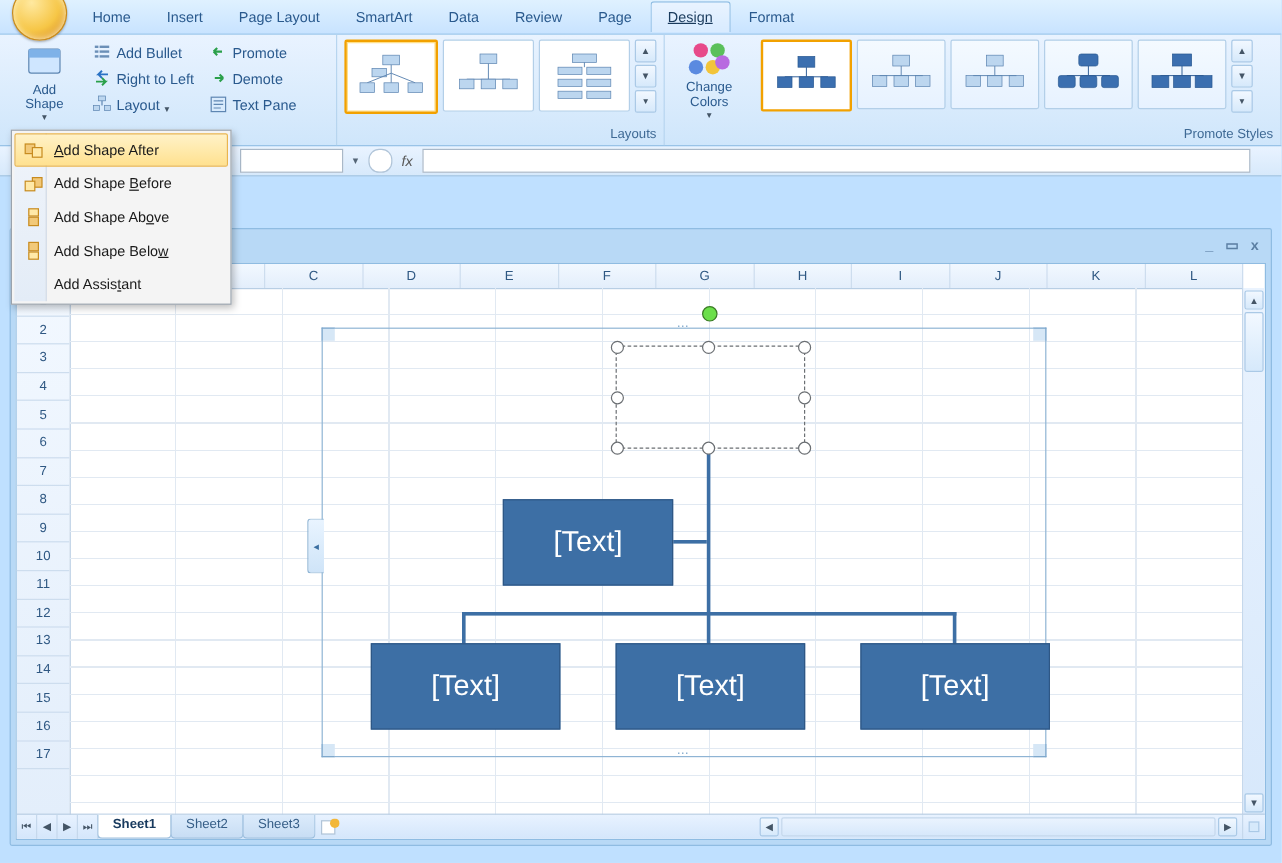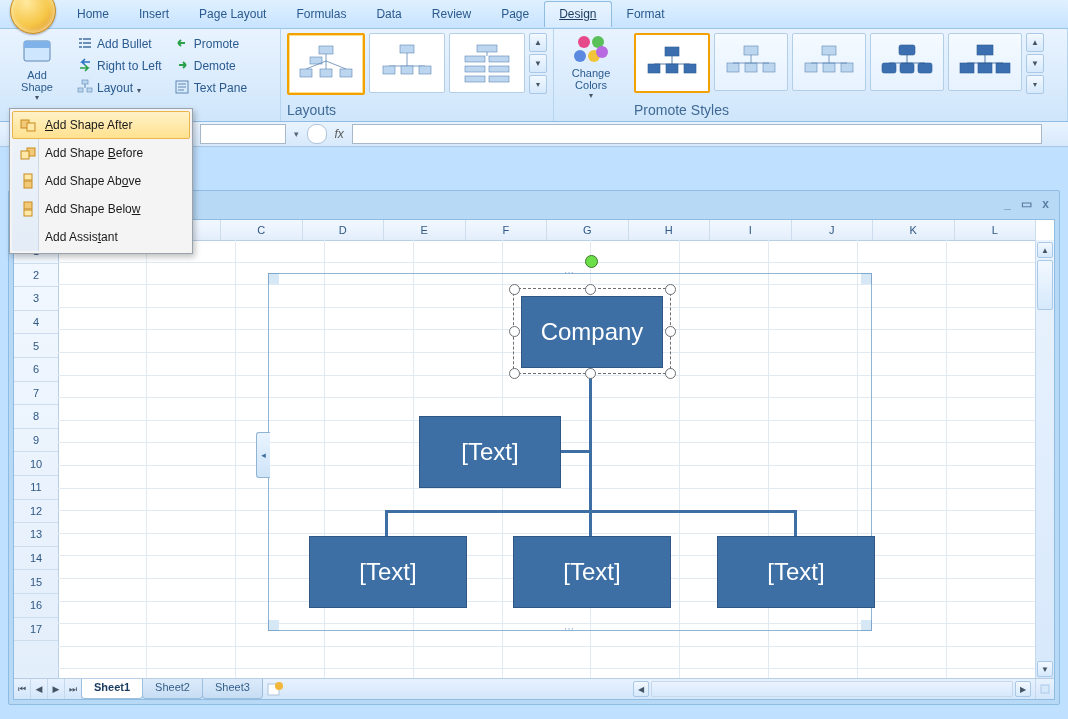--- a/index.html
+++ b/index.html
@@ -12,21 +12,21 @@
   border:1px solid #c78b1f; position:absolute; left:10px; top:-12px; box-shadow:inset 0 0 6px #fff6d0, 0 1px 2px rgba(0,0,0,.3); z-index:40; }
 .tab { padding:5px 14px 6px; color:#2a5a8e; cursor:default; border:1px solid transparent; border-bottom:none; border-radius:3px 3px 0 0; }
 .tab.active-ctx { background:linear-gradient(#e9f3ff,#d8ebff); border-color:#8fbce2; color:#1a3b5d;text-decoration:underline; }
 .menubar .tab:first-of-type { margin-left:50px; }
 
 
 .ribbon { height:92px; background:linear-gradient(#e9f3ff,#cfe6fb); border-bottom:1px solid #8fbce2;
   display:flex; align-items:stretch; }
 .rgroup { border-right:1px solid #b7d5ef; padding:4px 6px 2px; display:flex; flex-direction:column; position:relative; }
 .rgroup .body { flex:1; display:flex; align-items:flex-start; gap:6px; }
-.rgroup .label { text-align:left; font-size:14px; color:#3f6a95; padding:1px 0 1px; }
+.rgroup .label { text-align:right; font-size:11px; color:#3f6a95; padding:1px 0 1px; }
 
 .bigbtn { display:flex; flex-direction:column; align-items:center; justify-content:center; gap:2px;
   padding:2px 6px; border:1px solid transparent; border-radius:3px; min-width:48px; }
 .bigbtn .ico { width:32px; height:32px; }
 .bigbtn .cap { font-size:11px; color:#2a5a8e; text-align:center; line-height:1.05; }
 
 .smallrow { display:flex; align-items:flex-end; gap:4px; padding:1px 2px; color:#2a5a8e;
   border:1px solid transparent; border-radius:2px; }
 .smallrow .ico { width:16px; height:16px; display:flex; align-items:center; justify-content:center; }
 .col { display:flex; flex-direction:column; gap:2px; }
@@ -156,21 +156,21 @@
 </style>
 </head>
 <body>
 
 <div class="office-btn"></div>
 
 <div class="menubar">
   <div class="tab">Home</div>
   <div class="tab">Insert</div>
   <div class="tab">Page Layout</div>
-  <div class="tab">Formulas</div>
+  <div class="tab">SmartArt</div>
   <div class="tab">Data</div>
   <div class="tab">Review</div>
   <div class="tab">Page</div>
   <div class="tab active-ctx">Design</div>
   <div class="tab">Format</div>
 </div>
 
 <div class="ribbon">
 
   <div class="rgroup" style="min-width:268px">
@@ -508,21 +508,20 @@
         <div class="rot" style="left:316px; top:-19px"></div>
         <div class="sel-frame" style="left:244px; top:14px; width:156px; height:84px"></div>
         <div class="sel-dot" style="left:240px; top:10px"></div>
         <div class="sel-dot" style="left:316px; top:10px"></div>
         <div class="sel-dot" style="left:396px; top:10px"></div>
         <div class="sel-dot" style="left:240px; top:52px"></div>
         <div class="sel-dot" style="left:396px; top:52px"></div>
         <div class="sel-dot" style="left:240px; top:94px"></div>
         <div class="sel-dot" style="left:316px; top:94px"></div>
         <div class="sel-dot" style="left:396px; top:94px"></div>
-        <div class="node" style="left:252px; top:22px; width:140px; height:70px">Company</div>
 
         <div class="node assist" style="left:150px; top:142px; width:140px; height:70px">[Text]</div>
 
         <div class="node small" style="left:40px; top:262px; width:156px; height:70px">[Text]</div>
         <div class="node small" style="left:244px; top:262px; width:156px; height:70px">[Text]</div>
         <div class="node small" style="left:448px; top:262px; width:156px; height:70px">[Text]</div>
       </div>
     </div>
 
     <div class="vscroll">

